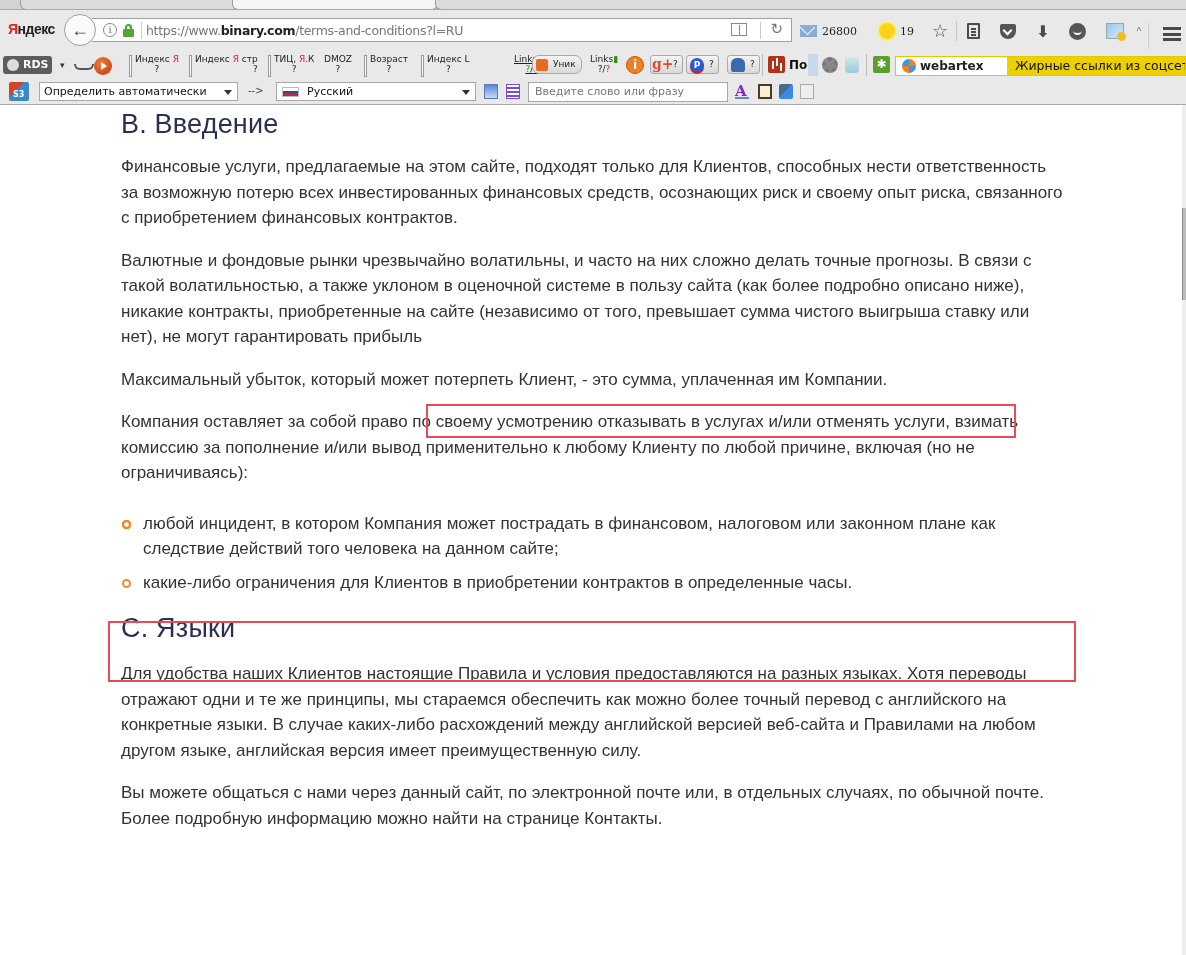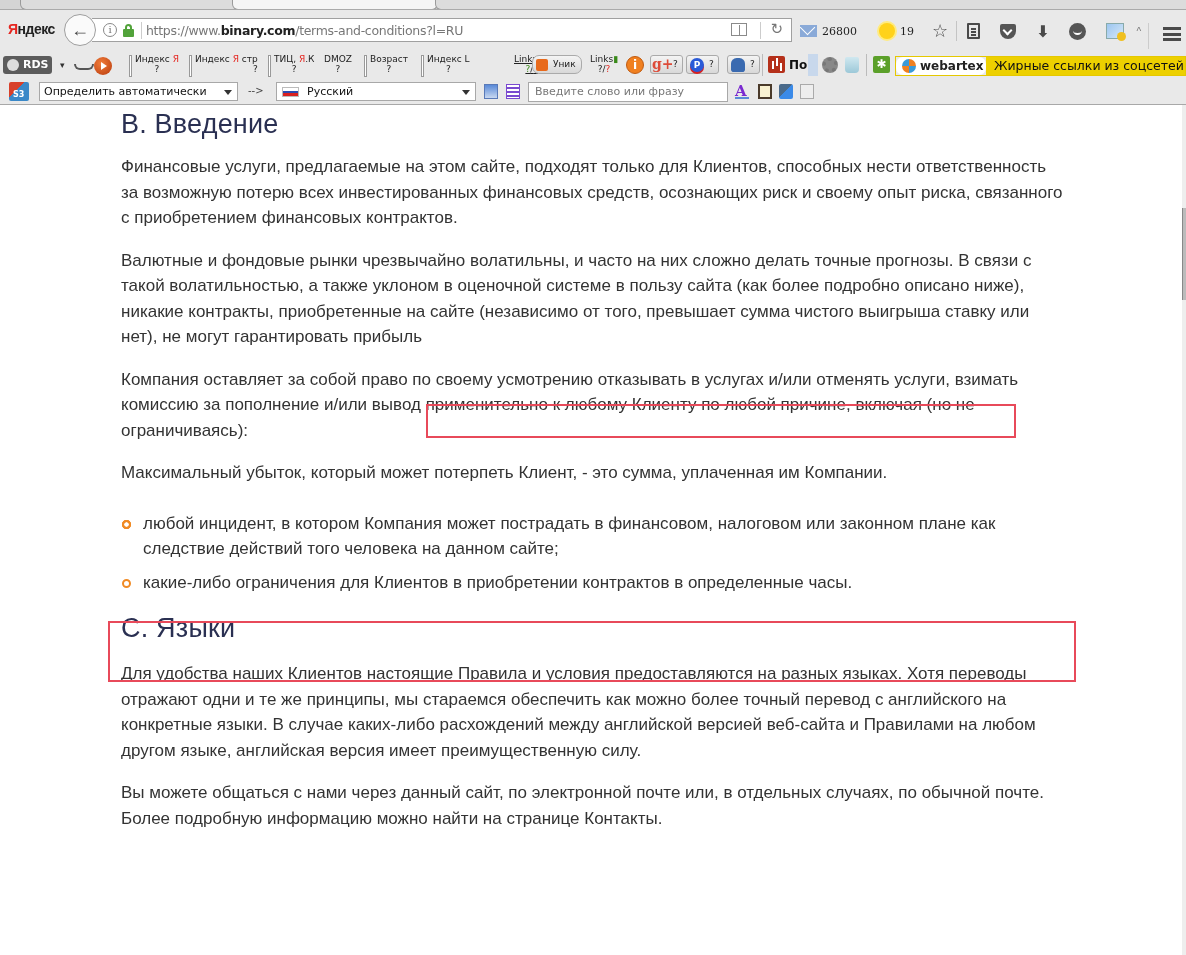--- a/index.html
+++ b/index.html
@@ -75,21 +75,21 @@
   .gplus .ic { background: none; color: #dd4b39; font-family: "DejaVu Serif", serif; font-size: 14px; line-height: 12px; left: 1px; border-radius: 0; }
   .seo-vsep { position: absolute; top: 3px; width: 1px; height: 22px; background: #bbb; }
   .metrika { position: absolute; left: 768px; top: 5px; width: 17px; height: 17px; background: #b5301a; border-radius: 2px; }
   .metrika::after { content: ""; position: absolute; left: 4px; top: 5px; width: 2px; height: 8px; background: #fff; box-shadow: 4px -3px 0 #fff, 8px 2px 0 #fff; }
   .po-label { position: absolute; left: 789px; top: 7px; font-size: 12px; font-weight: bold; color: #111; }
   .po-scroll { position: absolute; left: 808px; top: 3px; width: 10px; height: 22px; background: #c8d8ec; }
   .gear { position: absolute; left: 822px; top: 6px; width: 16px; height: 16px; border-radius: 50%; border: 4px dotted #777; background: #888; }
   .recycle { position: absolute; left: 845px; top: 6px; width: 14px; height: 16px; background: linear-gradient(#d0e8f0,#9cc8d8); border-radius: 2px 2px 4px 4px; }
   .puzzle { position: absolute; left: 873px; top: 5px; width: 17px; height: 17px; background: #5ba02a; border-radius: 2px; color: #fff; font-size: 12px; text-align: center; line-height: 17px; }
   .webartex { position: absolute; left: 895px; top: 5px; width: 291px; height: 20px; border: 1px solid #e5c800; display: flex; }
-  .webartex .brand { width: 90px; background: #fff; font-size: 12px; font-weight: bold; color: #222; display: flex; align-items: center; padding-left: 6px; gap: 4px; border-radius: 7px; }
+  .webartex .brand { width: 111px; background: #fff; font-size: 12px; font-weight: bold; color: #222; display: flex; align-items: center; padding-left: 6px; gap: 4px; }
   .webartex .brand .pin { width: 14px; height: 14px; border-radius: 50%; background: conic-gradient(#f08020 0 25%, #3a9ad8 0 50%, #f08020 0 75%, #3a9ad8 0); }
   .webartex .promo { flex: 1; background: #edd000; font-size: 12.5px; color: #111; line-height: 18px; padding-left: 8px; white-space: nowrap; overflow: hidden; }
 
   
   .transbar { position: absolute; left: 0; top: 79px; width: 1186px; height: 25px; font-family: "DejaVu Sans", sans-serif; }
   .s3 { position: absolute; left: 9px; top: 3px; width: 20px; height: 19px; background: linear-gradient(135deg,#d8402a 0 40%, #3a88c8 40%); border-radius: 2px; color: #fff; font-size: 8px; font-weight: bold; padding: 8px 0 0 4px; }
   .select { position: absolute; top: 3px; height: 19px; border: 1px solid #a8a8a8; background: #fff; font-size: 11px; line-height: 17px; padding-left: 4px; color: #111; }
   .select .arrow { position: absolute; right: 5px; top: 7px; border-left: 4px solid transparent; border-right: 4px solid transparent; border-top: 5px solid #333; }
   .sel-from { left: 39px; width: 199px; }
   .sel-to { left: 276px; width: 200px; padding-left: 30px; }
@@ -258,22 +258,22 @@
     <span class="tr-ic f"></span>
   </div>
 </div>
 
 <div class="page">
   <div class="content">
     <h2 class="section-title" style="margin-top:1px;">В. Введение</h2>
 
     <p class="para" style="margin-top:12px;">Финансовые услуги, предлагаемые на этом сайте, подходят только для Клиентов, способных нести ответственность за возможную потерю всех инвестированных финансовых средств, осознающих риск и своему опыт риска, связанного с приобретением финансовых контрактов.</p>
     <p class="para" style="margin-top:17px;">Валютные и фондовые рынки чрезвычайно волатильны, и часто на них сложно делать точные прогнозы. В связи с такой волатильностью, а также уклоном в оценочной системе в пользу сайта (как более подробно описано ниже), никакие контракты, приобретенные на сайте (независимо от того, превышает сумма чистого выигрыша ставку или нет), не могут гарантировать прибыль</p>
+    <p class="para" style="margin-top:17px;">Максимальный убыток, который может потерпеть Клиент, - это сумма, уплаченная им Компании.</p>
     <p class="para" style="margin-top:17px;"><span>Компания оставляет за собой право</span><span> по своему усмотрению отказывать в услугах и/или отменять услуги,</span><span> взимать комиссию за пополнение и/или вывод применительно к любому Клиенту по любой причине, включая (но не ограничиваясь):</span></p>
-    <p class="para" style="margin-top:17px;">Максимальный убыток, который может потерпеть Клиент, - это сумма, уплаченная им Компании.</p>
 
     <ul class="bullets" style="margin-top:25px;">
       <li><span class="dot"></span></li>
       <li style="margin-top:8px;"><span class="dot"></span></li>
       <li style="margin-top:8px;"><span class="dot"></span><span>любой инцидент, в котором Компания может пострадать в финансовом, налоговом или законном плане как следствие действий того человека на данном сайте;</span></li>
       <li style="margin-top:8px;"><span class="dot"></span><span>какие-либо ограничения для Клиентов в приобретении контрактов в определенные часы.</span></li>
     </ul>
 
     <h2 class="section-title" style="margin-top:15px;">С. Языки</h2>
     <p class="para" style="margin-top:15px;">Для удобства наших Клиентов настоящие Правила и условия предоставляются на разных языках. Хотя переводы отражают одни и те же принципы, мы стараемся обеспечить как можно более точный перевод с английского на конкретные языки. В случае каких-либо расхождений между английской версией веб-сайта и Правилами на любом другом языке, английская версия имеет преимущественную силу.</p>

